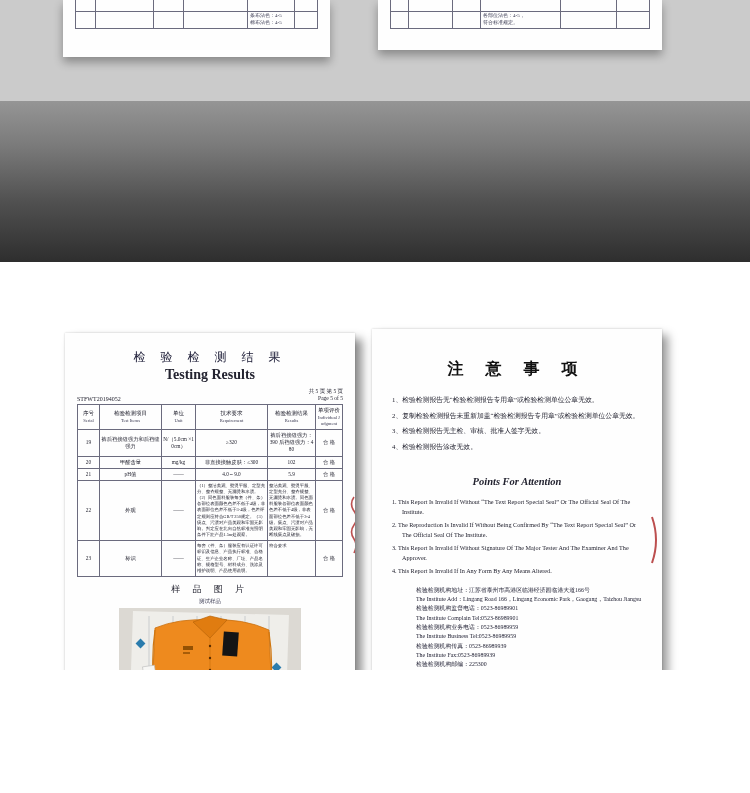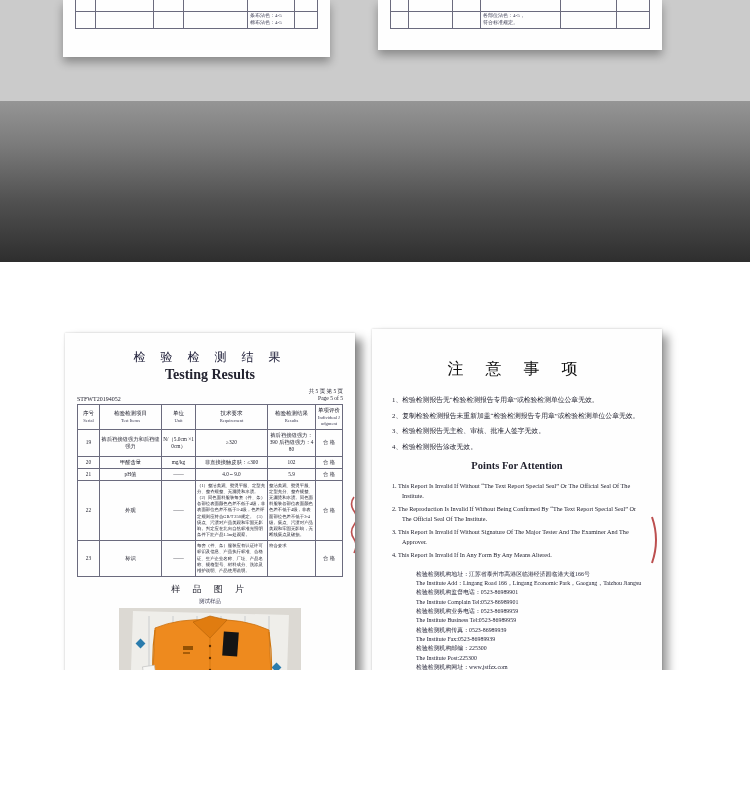--- a/index.html
+++ b/index.html
@@ -43,24 +43,24 @@
         font-size:5.3px;line-height:1.35;padding:2px 1px;text-align:center;
         display:flex;flex-direction:column;justify-content:center;word-break:break-all;}
   .hcell{font-size:5.5px;}
   .hcell .en{font-size:4.6px;color:#3a3a52;}
   .trow.longrow .cell.c-req,.trow.longrow .cell.c-res{font-size:4.4px;text-align:left;justify-content:flex-start;line-height:1.4;}
   .sample-title{text-align:center;font-size:9px;font-weight:normal;letter-spacing:5px;margin-top:6px;}
   .sample-sub{text-align:center;font-size:5.5px;margin-top:2px;color:#3a3a52;}
   .photo-wrap{display:flex;justify-content:center;margin-top:3px;}
 
   
-  .rp-title{text-align:center;font-size:16px;font-weight:normal;letter-spacing:9px;color:#111;margin-top:6px;}
+  .rp-title{text-align:center;font-size:16px;font-weight:bold;letter-spacing:9px;color:#111;margin-top:6px;}
   .rp-cnlist{margin-top:15px;}
   .rp-cnlist .li{font-size:6.8px;line-height:1.55;margin-bottom:5px;padding-left:14px;text-indent:-14px;}
-  .rp-entitle{text-align:center;font-size:10.5px;font-weight:bold;margin-top:8px;}
+  .rp-entitle{text-align:center;font-size:10.5px;font-weight:bold;margin-top:24px;font-style:italic;}
   .rp-enlist{margin-top:10px;}
   .rp-enlist .li{font-size:6.2px;line-height:1.6;margin-bottom:3px;padding-left:10px;text-indent:-10px;}
   .rp-contact{margin-top:10px;margin-left:24px;}
   .rp-contact .li{font-size:5.9px;line-height:1.58;color:#1d1d30;}
 
   
   .redmark{position:absolute;pointer-events:none;}
   .redmark.lmark{right:-3px;top:163px;}
   .redmark.rmark{right:1px;top:186px;}
 </style>

